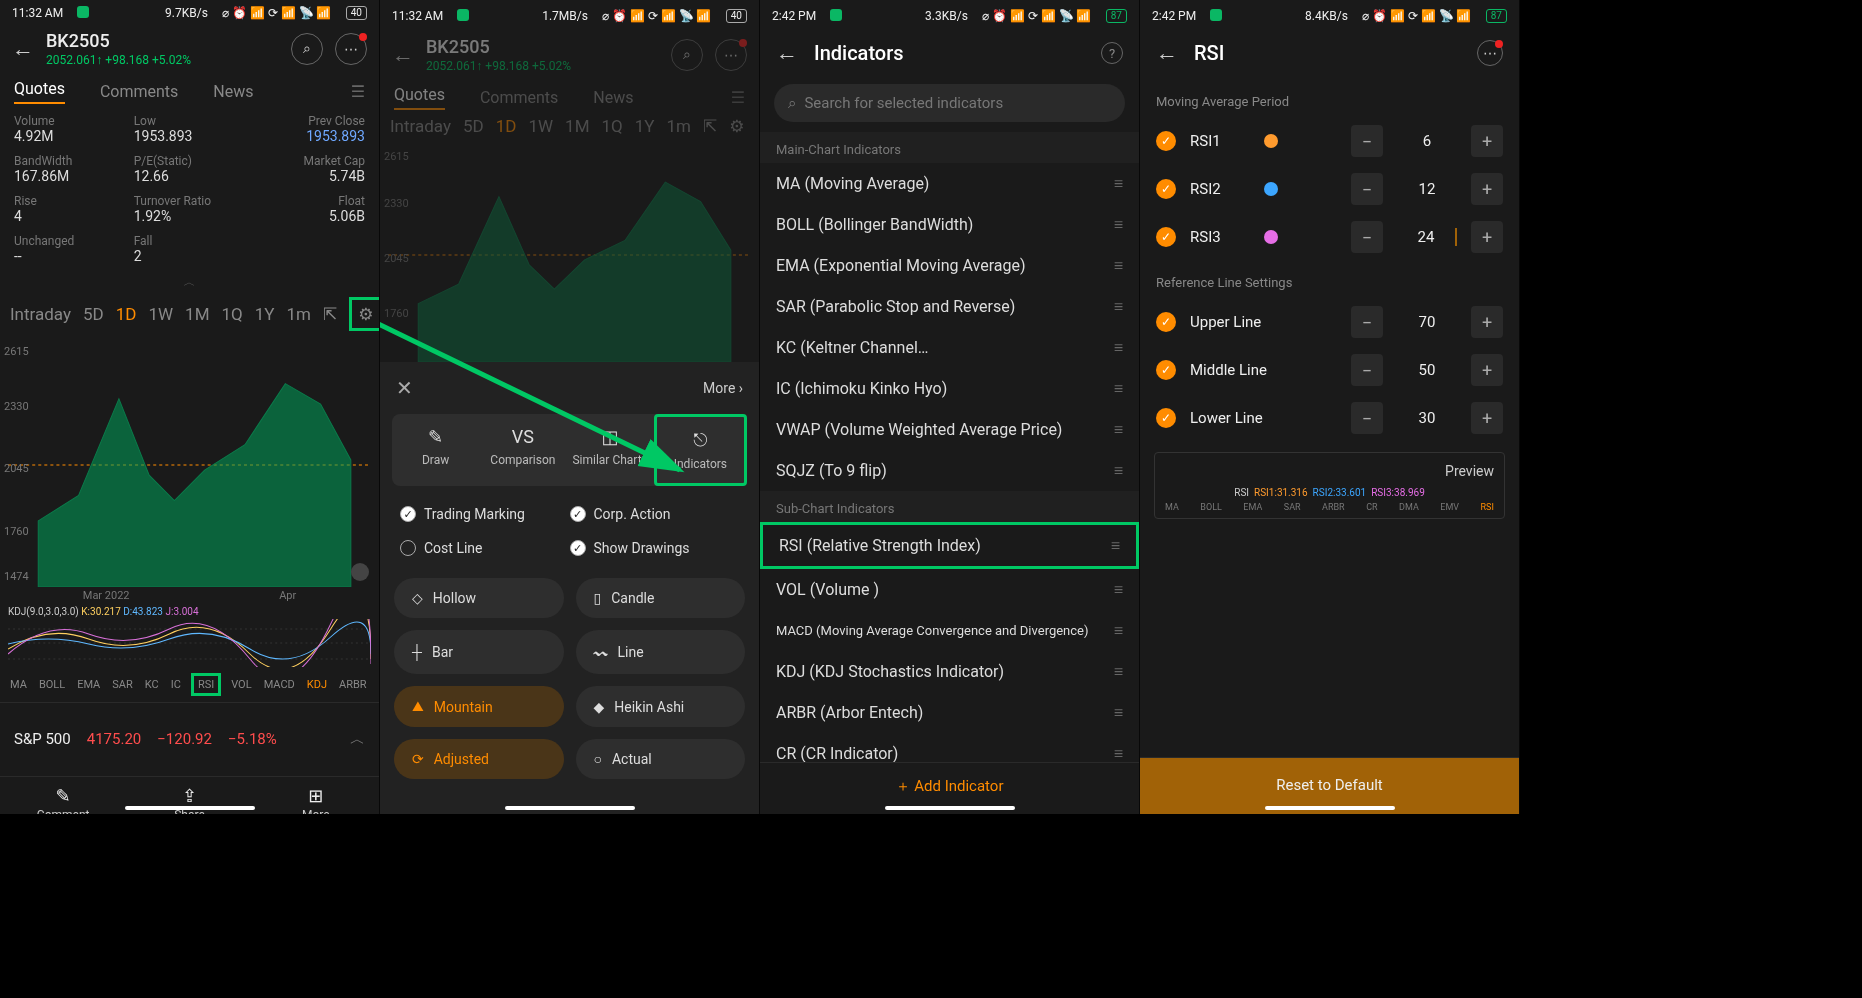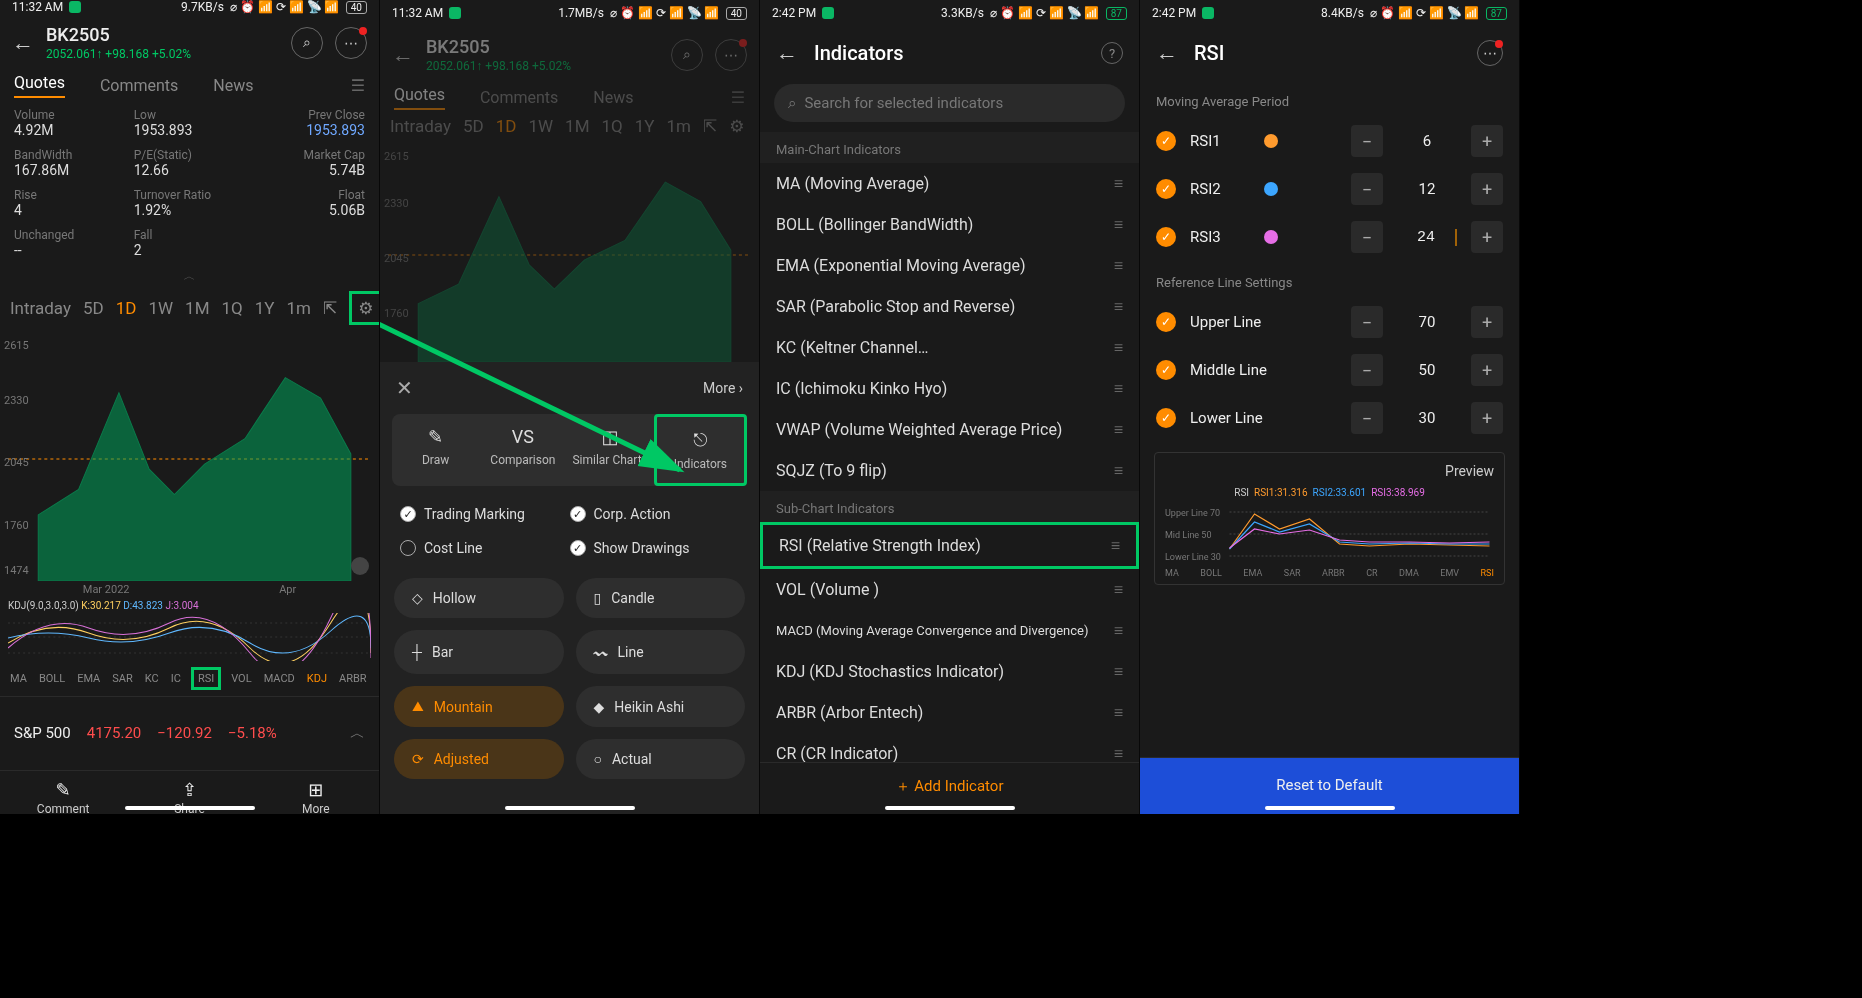--- a/index.html
+++ b/index.html
@@ -27,22 +27,22 @@
     display: flex;
     align-items: center;
     justify-content: space-between;
     padding: 0 12px;
     font-size: 12px;
     color: #eee;
     background: #1a1a1a;
   }
   .status-left, .status-right {
     display: flex;
-    align-items: center;
-    gap: 6px;
+    gap: 14px;
+    margin-top: 6px;
   }
   .green-dot {
     width: 12px; height: 12px;
     background: #0ab764;
     border-radius: 3px;
   }
   .batt {
     border: 1px solid #aaa;
     border-radius: 3px;
     padding: 0 4px;
@@ -319,41 +319,41 @@
   .rsi-row .spacer { flex:1; }
   .sq-btn {
     width:32px;height:32px;background:#2a2a2a;border-radius:4px;
     display:inline-flex;align-items:center;justify-content:center;
     color:#aaa;font-size:18px;
   }
   .rsi-val {
     width:60px; text-align:center; color:#eee; font-size:15px;
     background:transparent;border:none;
   }
-  .rsi-val.cursor { border-right:2px solid #a16207;font-family:Liberation Mono, monospace;}
+  .rsi-val.cursor { border-right:2px solid #a16207;}
   .note4 { padding: 10px 16px; font-size:12px; color:#888; line-height:1.4;}
   .preview-box {
     margin: 10px 14px;
     border:1px solid #333;
     border-radius:4px;
     padding: 10px 10px 6px;
   }
   .preview-title { text-align:right; color:#ccc; font-size:14px; margin-bottom:8px;}
   .preview-leg { text-align:center; font-size:10px; }
   .preview-leg .l0{color:#ccc;} .preview-leg .l1{color:#ff9b2e;} .preview-leg .l2{color:#3ca6ff;} .preview-leg .l3{color:#e66ee6;}
   .preview-chart { height:60px; position:relative; margin-top:6px;}
   .preview-xl { display:flex; justify-content:space-between; font-size:9px;color:#777; margin-top:4px;}
   .reset-btn {
     margin-top:auto;
     text-align:center;
     padding:18px 0 20px;
     color:#eee;
     font-size:15px;
     border-top:1px solid #2a2a2a;
-    background:#1d4ed8;
+    background:#a16207;
   }
 
   .line-name { color:#eee; font-size:15px; flex:0 0 100px;}
 </style>
 </head>
 <body>
 
 <div class="screen">
   <div class="status-bar">
     <div class="status-left">
@@ -818,33 +818,20 @@
 
 
   <div class="preview-box">
     <div class="preview-title">Preview</div>
     <div class="preview-leg">
       <span class="l0">RSI</span>&nbsp;
       <span class="l1">RSI1:31.316</span>&nbsp;
       <span class="l2">RSI2:33.601</span>&nbsp;
       <span class="l3">RSI3:38.969</span>
     </div>
-    <div class="preview-chart">
-      <div style="position:absolute;left:0;top:4px;font-size:9px;color:#777;">Upper Line 70</div>
-      <div style="position:absolute;left:0;top:26px;font-size:9px;color:#777;">Mid Line    50</div>
-      <div style="position:absolute;left:0;top:48px;font-size:9px;color:#777;">Lower Line 30</div>
-      <svg viewBox="0 0 320 60" style="width:100%;height:100%;">
-        <line x1="60" y1="8" x2="320" y2="8" stroke="#444" stroke-dasharray="2 2"></line>
-        <line x1="60" y1="30" x2="320" y2="30" stroke="#444" stroke-dasharray="2 2"></line>
-        <line x1="60" y1="52" x2="320" y2="52" stroke="#444" stroke-dasharray="2 2"></line>
-        <path d="M60 45 L 85 10 L 110 25 L 140 15 L 170 40 L 200 42 L 240 40 L 280 41 L 320 42" stroke="#ff9b2e" fill="none" stroke-width="1.2"></path>
-        <path d="M60 45 L 85 18 L 110 28 L 140 20 L 170 38 L 200 40 L 240 39 L 280 40 L 320 40" stroke="#3ca6ff" fill="none" stroke-width="1.2"></path>
-        <path d="M60 44 L 85 25 L 110 30 L 140 26 L 170 36 L 200 38 L 240 38 L 280 39 L 320 38" stroke="#e66ee6" fill="none" stroke-width="1.2"></path>
-      </svg>
-    </div>
     <div class="preview-xl">
       <span>MA</span>
       <span>BOLL</span>
       <span>EMA</span>
       <span>SAR</span>
       <span>ARBR</span>
       <span>CR</span>
       <span>DMA</span>
       <span>EMV</span>
       <span style="color:#ff8c00;">RSI</span>

